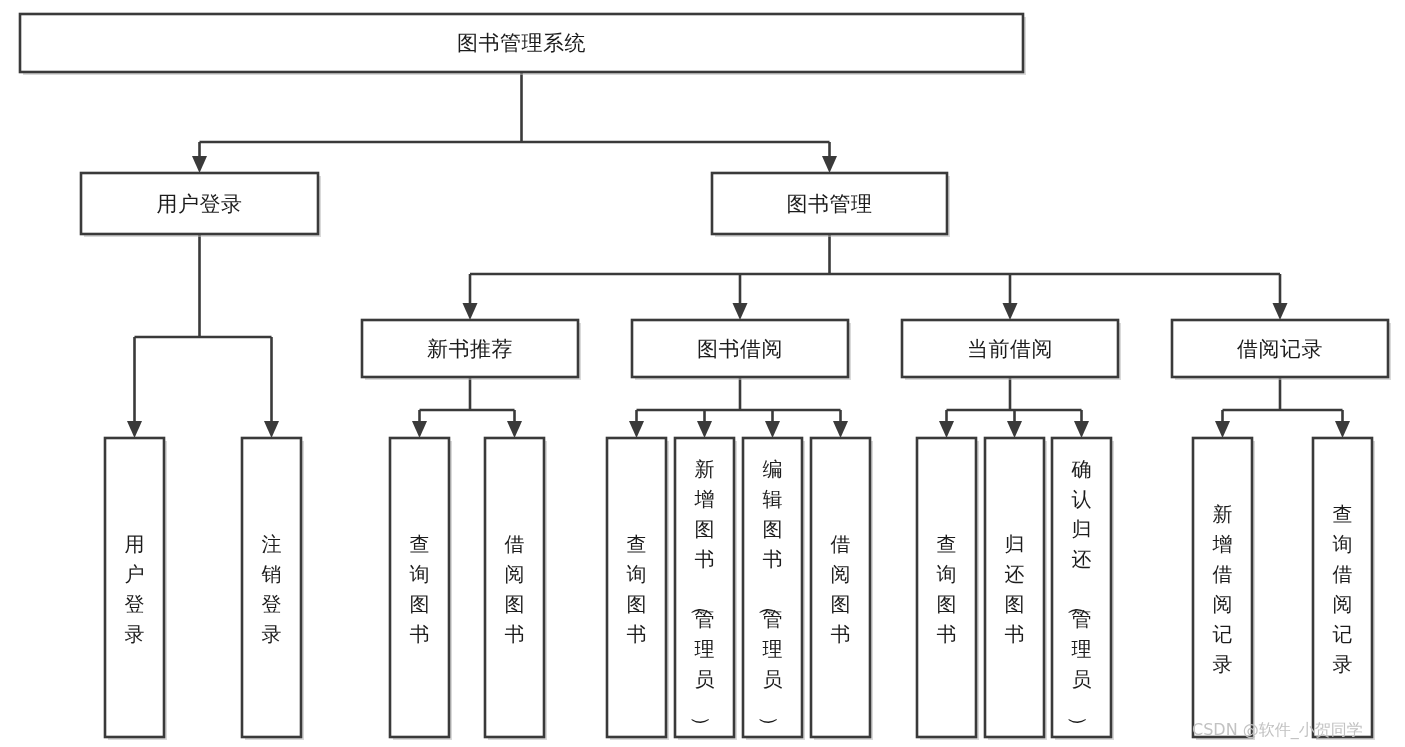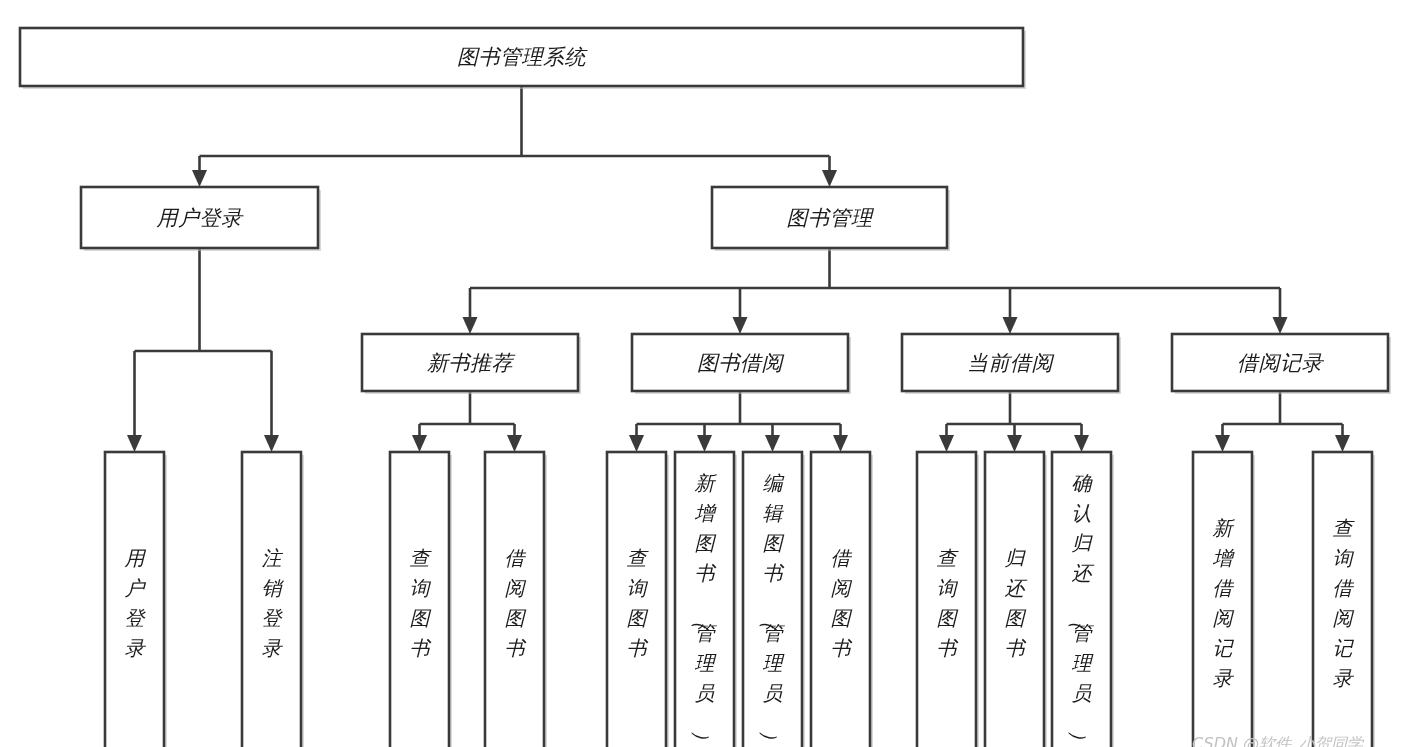--- a/index.html
+++ b/index.html
@@ -11,24 +11,23 @@
   body {
     width: 1405px;
     height: 747px;
     position: relative;
     overflow: hidden;
     font-family: "DejaVu Sans", "Liberation Sans", sans-serif;
   }
   #diagram-root {
     position: absolute;
     left: 0;
-    top: 16px;
+    top: 2px;
     width: 1405px;
     height: 552px;
-    font-style: italic;
   }
   svg.diagram-canvas {
     display: block;
     width: 1405px;
     height: 747px;
     background: #ffffff;
   }
   .node-box {
     fill: #ffffff;
     stroke: #3a3a3a;

